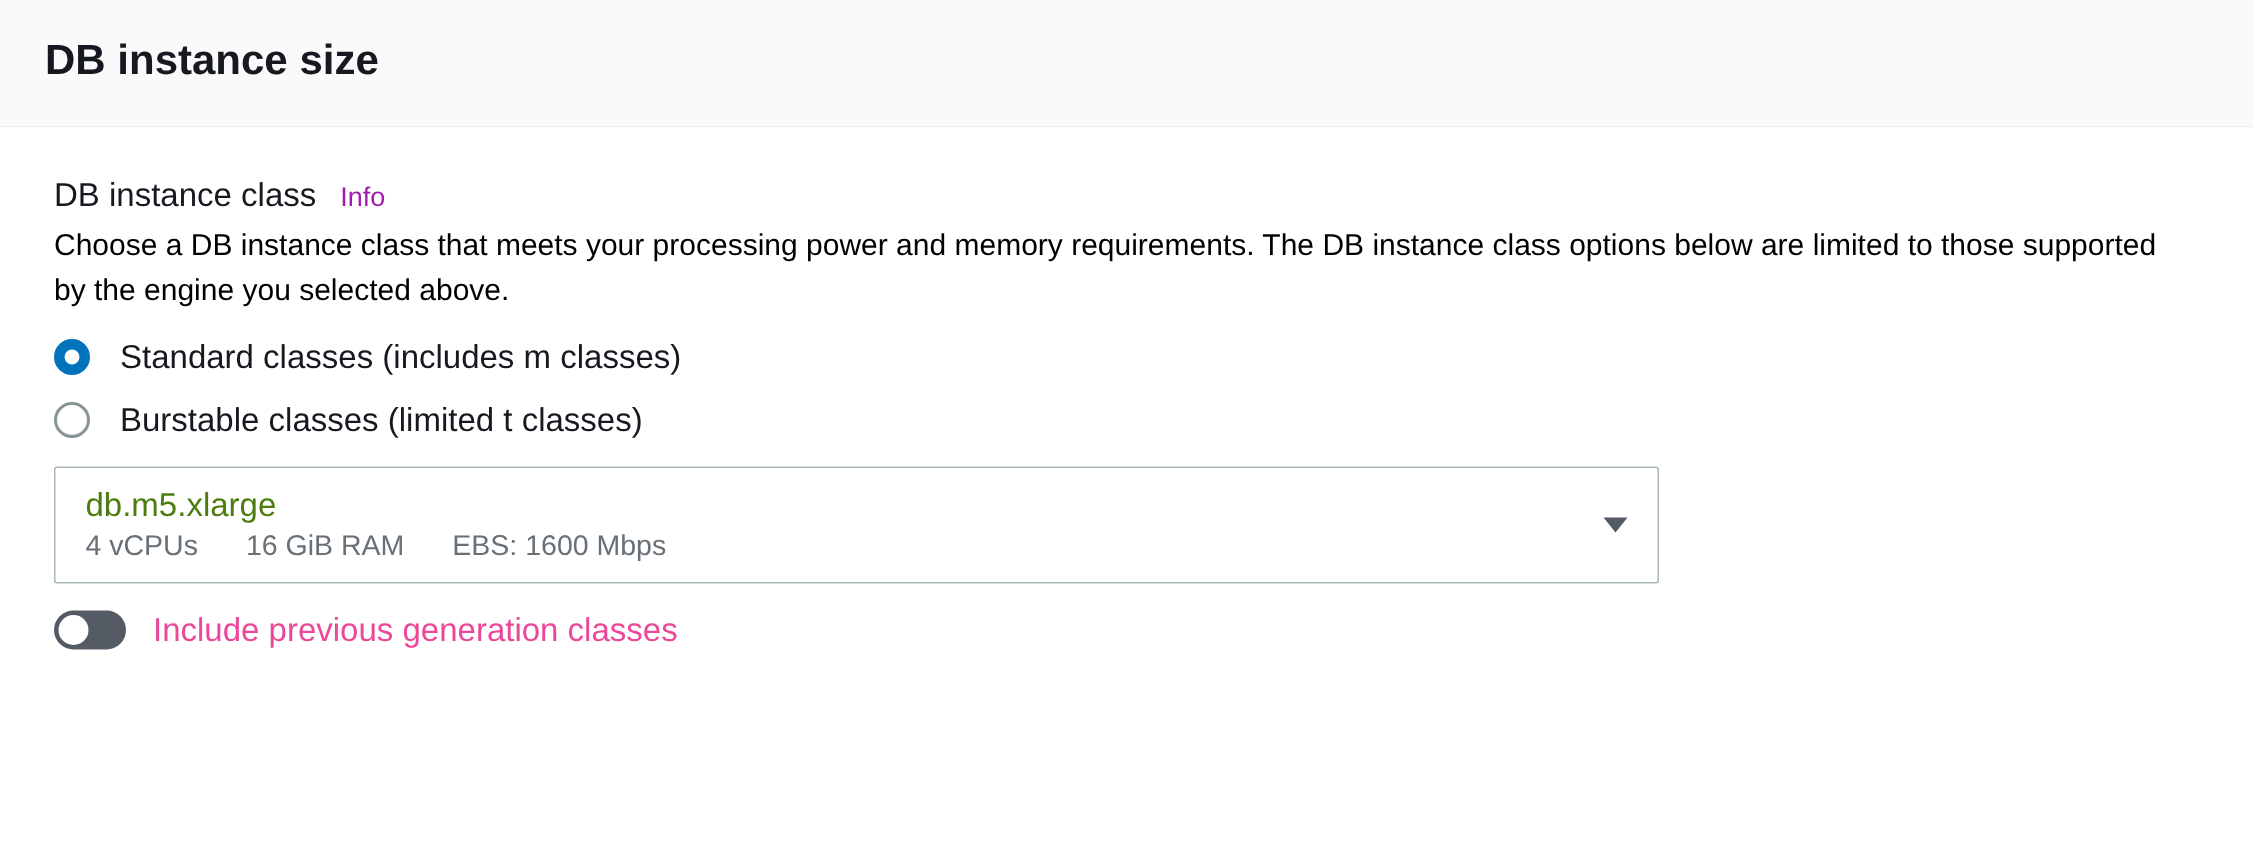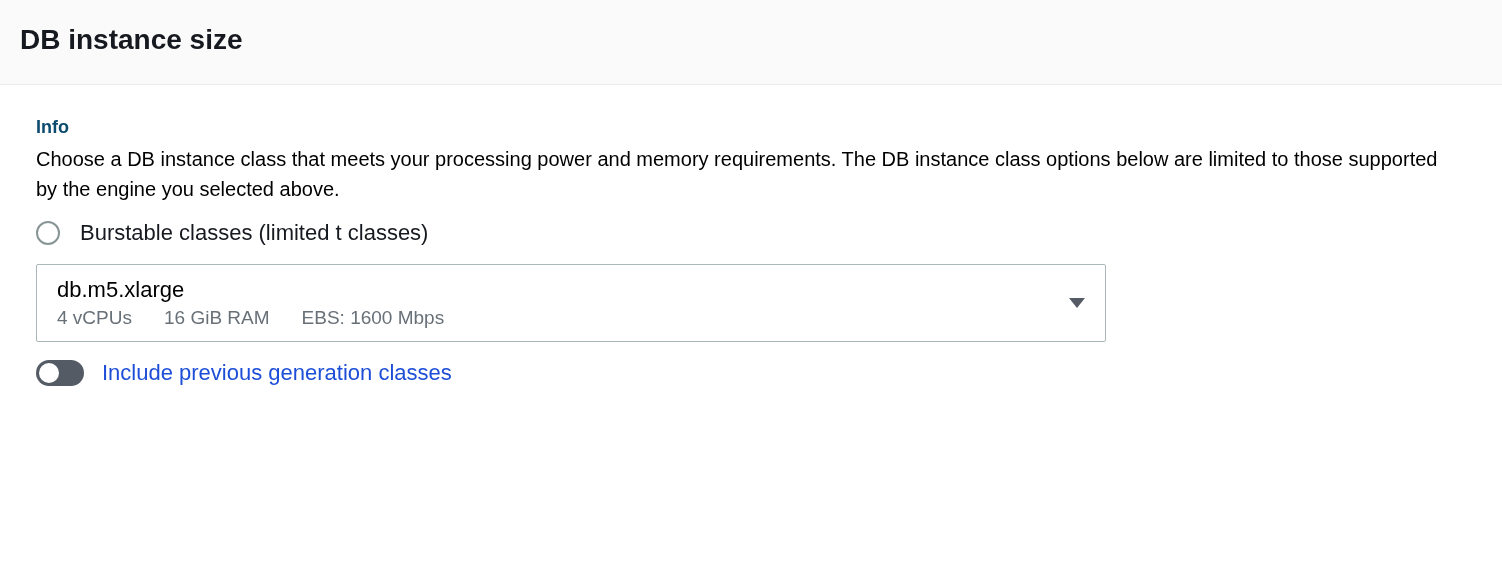--- a/index.html
+++ b/index.html
@@ -8,21 +8,21 @@
       box-sizing: border-box;
     }
     body {
       font-family: "Amazon Ember", "Helvetica Neue", Helvetica, Arial, sans-serif;
       background: #ffffff;
       color: #16191f;
     }
     .panel-header {
       background: #fafafa;
       border-bottom: 1px solid #eaeded;
-      padding: 24px 36px 28px 20px;
+      padding: 24px 36px 28px 30px;
     }
     .panel-title {
       font-size: 28px;
       font-weight: 700;
       color: #16191f;
     }
     .panel-body {
       padding: 32px 36px 24px 36px;
       background: #ffffff;
     }
@@ -32,22 +32,22 @@
       gap: 16px;
       margin-bottom: 6px;
     }
     .field-label {
       font-size: 22px;
       font-weight: 400;
       color: #16191f;
     }
     .info-link {
       font-size: 18px;
-      font-weight: 700;
-      color: #0c4a6e;
+      font-weight: 400;
+      color: #a21caf;
       cursor: pointer;
     }
     .field-desc {
       font-size: 20px;
       line-height: 1.5;
       color: #000000;
       margin-bottom: 16px;
       max-width: 1420px;
     }
     .radio-group {
@@ -93,21 +93,21 @@
       background: #ffffff;
       margin-bottom: 18px;
     }
     .select-text {
       display: flex;
       flex-direction: column;
       gap: 4px;
     }
     .select-main {
       font-size: 22px;
-      color: #000000;
+      color: #4d7c0f;
     }
     .select-sub {
       font-size: 19px;
       color: #687078;
       display: flex;
       gap: 32px;
       text-align: center;
     }
     .caret-icon {
       width: 0;
@@ -134,39 +134,44 @@
       width: 20px;
       height: 20px;
       background: #ffffff;
       border-radius: 50%;
       position: absolute;
       top: 3px;
       left: 3px;
     }
     .toggle-label {
       font-size: 22px;
-      color: #1d4ed8;
+      color: #ec4899;
     }
   </style>
 </head>
 <body>
 
 <div class="panel-header">
   <h2 class="panel-title">DB instance size</h2>
 </div>
 
 <div class="panel-body">
 
   <div class="field-label-row">
+    <span class="field-label">DB instance class</span>
     <span class="info-link">Info</span>
   </div>
 
   <p class="field-desc">Choose a DB instance class that meets your processing power and memory requirements. The DB instance class options below are limited to those supported by the engine you selected above.</p>
 
   <div class="radio-group">
+    <label class="radio-row">
+      <span class="radio-circle selected"></span>
+      <span class="radio-label">Standard classes (includes m classes)</span>
+    </label>
     <label class="radio-row">
       <span class="radio-circle"></span>
       <span class="radio-label">Burstable classes (limited t classes)</span>
     </label>
   </div>
 
   <div class="select-box">
     <div class="select-text">
       <span class="select-main">db.m5.xlarge</span>
       <span class="select-sub">

